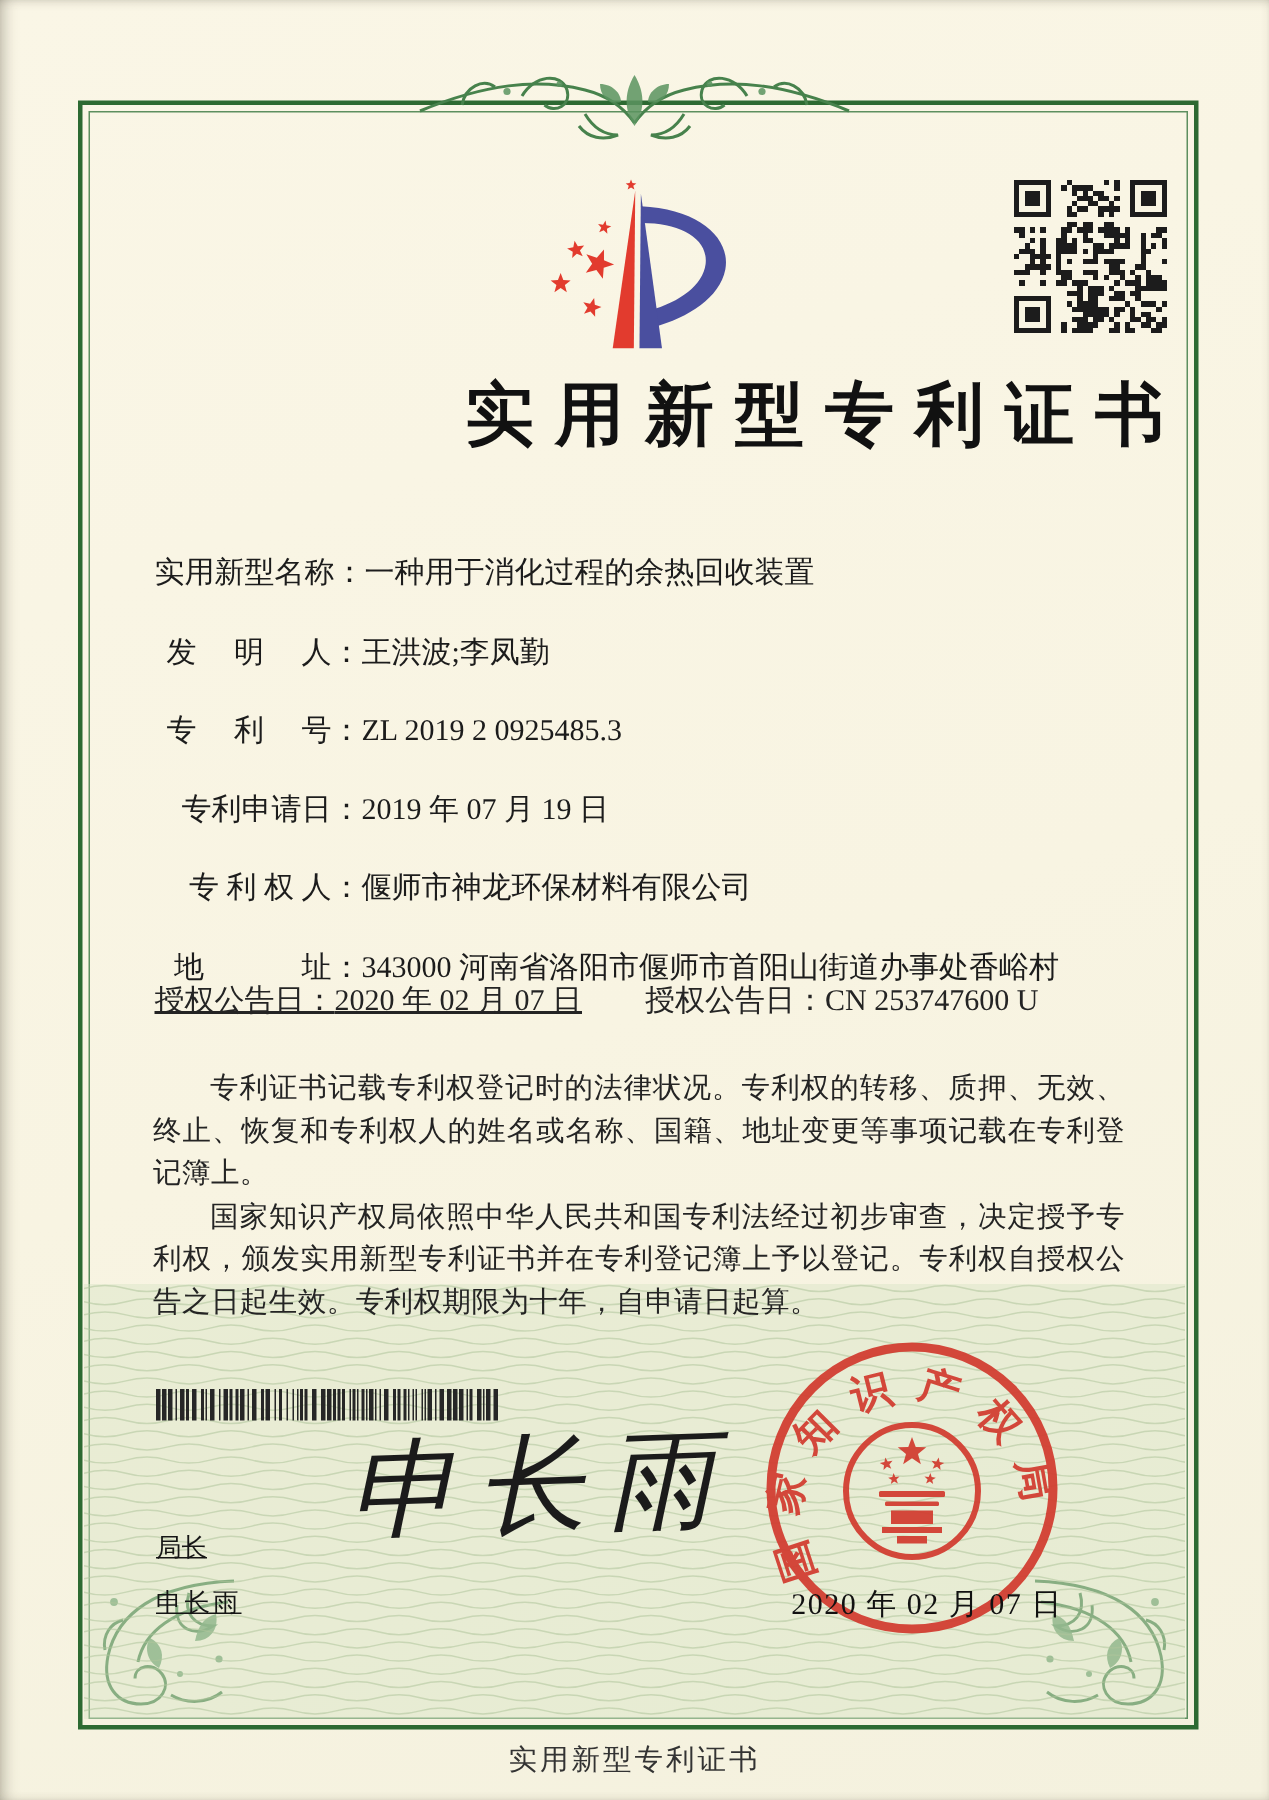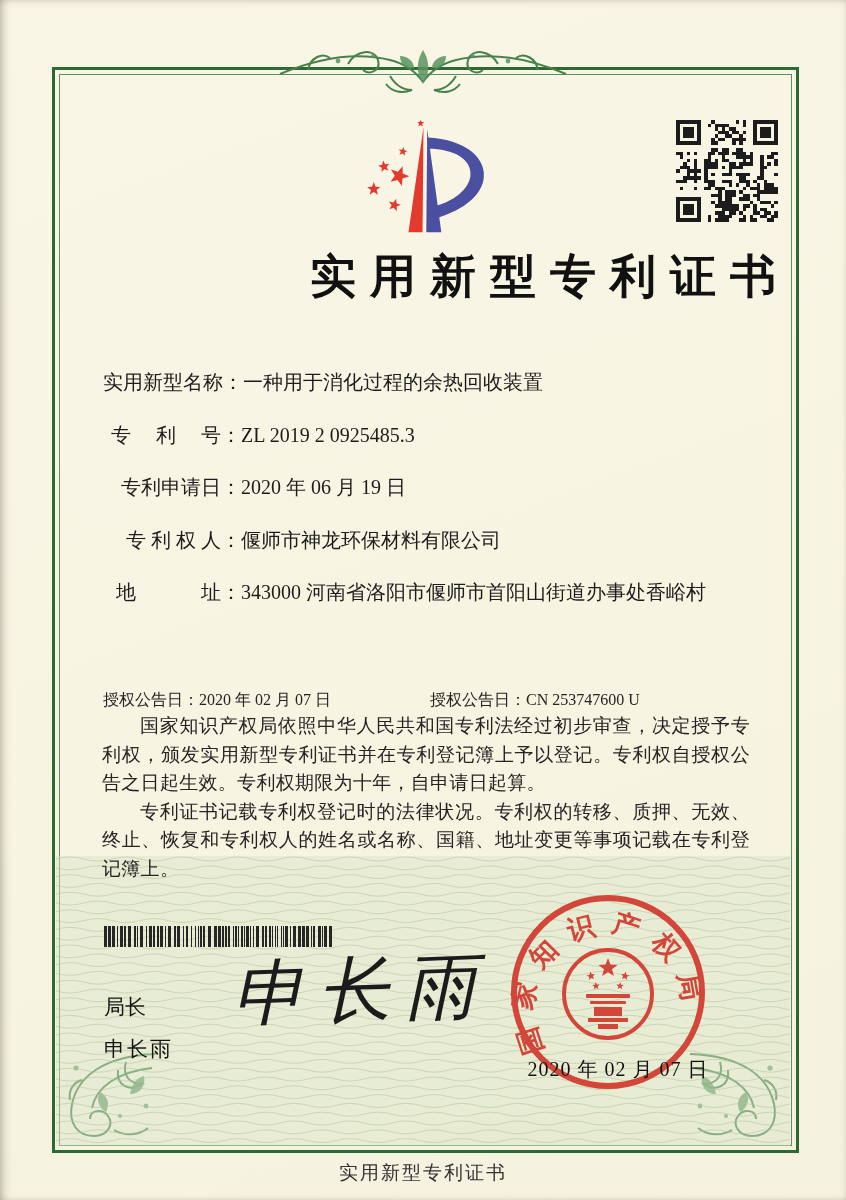--- a/index.html
+++ b/index.html
@@ -14,28 +14,28 @@
     border:3px solid #2d6a32;}
   .frame-inner{position:absolute; inset:4px; border:1px solid #5d8f5f;}
   .cert-no{position:absolute; left:100px; top:130px; font-size:21px; letter-spacing:1px; color:#1e1e1e;}
   .logo{position:absolute; left:346px; top:114px; width:170px; height:122px;}
   .qr{position:absolute; left:676px; top:120px; width:102px; height:102px;}
   .title{position:absolute; left:56px; top:246px; width:734px; text-align:right;
     font-size:46px; font-weight:700; letter-spacing:14px; color:#111;}
   .fields{position:absolute; left:103px; top:368px; width:650px; font-size:20px; color:#1c1c1c;}
   .field-row{height:28px; line-height:28px; margin-bottom:24.5px; white-space:nowrap;}
   .field-label{display:inline-block; min-width:138px;text-align:right;}
-  .grant-row{position:absolute; left:103px; top:686px; width:650px; font-size:16px; line-height:28px; white-space:nowrap;}
+  .grant-row{position:absolute; left:103px; top:653px; width:650px; font-size:20px; line-height:28px; white-space:nowrap;text-decoration:underline;}
   .grant-second{position:absolute; left:327px; top:0;}
   .paragraphs{position:absolute; left:102px; top:712px; width:648px; font-size:19px; line-height:28.5px; color:#242424; letter-spacing:.3px;}
   .paragraphs p{margin:0; text-indent:2em; text-align:justify;}
   .waves{position:absolute; left:56px; top:856px; width:734px; height:290px; background:rgba(216,228,198,.45);}
   .barcode{position:absolute; left:104px; top:926px; width:228px; height:21px; display:flex; align-items:stretch;}
   .barcode .bar{height:100%;}
-  .signoff{position:absolute; left:104px; top:993px; font-size:21px; color:#151515;}
+  .signoff{position:absolute; left:104px; top:1020px; font-size:17px; color:#151515;text-decoration:underline;}
   .signoff .line2{margin-top:14px; letter-spacing:2px;}
   .signature{position:absolute; left:232px; top:942px; width:300px; font-size:72px; letter-spacing:14px; color:#1b1b1b; transform:rotate(-2deg); font-style:italic; white-space:nowrap;}
   .seal{position:absolute; left:506px; top:890px; width:204px; height:204px; opacity:.92;}
   .seal-date{position:absolute; left:508px; top:1056px; width:220px; text-align:center; font-size:20px; color:#111; letter-spacing:1px;}
   .page-footer{position:absolute; left:56px; top:1110px; width:734px; text-align:center; font-size:17px; color:#222;}
   .back-note{position:absolute; left:0; top:1160px; width:846px; text-align:center; font-size:19px; color:#333; letter-spacing:2px;}
   .ornament-top{position:absolute; left:278px; top:36px; width:290px; height:60px;}
   .flourish{position:absolute; width:104px; height:98px;}
   .flourish.bl{left:56px; top:1046px;}
   .flourish.br{left:686px; top:1046px; transform:scaleX(-1);}
@@ -436,43 +436,46 @@
       <rect x="2" y="24" width="3" height="3" fill="#1c1c1c"></rect>
     </svg>
 
   <div class="title">实用新型专利证书</div>
 
   <div class="fields">
     <div class="field-row">
       <span class="field-label">实用新型名称：</span><span>一种用于消化过程的余热回收装置</span>
     </div>
     <div class="field-row">
+      <span class="field-label">发　 明　 人：</span><span>王洪波;李凤勤</span>
+    </div>
+    <div class="field-row">
       <span class="field-label">专　 利　 号：</span><span>ZL 2019 2 0925485.3</span>
     </div>
     <div class="field-row">
-      <span class="field-label">专利申请日：</span><span>2020 年 06 月 19 日</span>
+      <span class="field-label">专利申请日：</span><span>2019 年 07 月 19 日</span>
     </div>
     <div class="field-row">
       <span class="field-label">专 利 权 人：</span><span>偃师市神龙环保材料有限公司</span>
     </div>
     <div class="field-row">
       <span class="field-label">地　　　 址：</span><span>343000 河南省洛阳市偃师市首阳山街道办事处香峪村</span>
     </div>
   </div>
 
   <div class="grant-row">
     <span>授权公告日：</span><span>2020 年 02 月 07 日</span>
     <span class="grant-second">
       <span>授权公告日：</span><span>CN 253747600 U</span>
     </span>
   </div>
 
   <div class="paragraphs">
+    <p>专利证书记载专利权登记时的法律状况。专利权的转移、质押、无效、终止、恢复和专利权人的姓名或名称、国籍、地址变更等事项记载在专利登记簿上。</p>
     <p>国家知识产权局依照中华人民共和国专利法经过初步审查，决定授予专利权，颁发实用新型专利证书并在专利登记簿上予以登记。专利权自授权公告之日起生效。专利权期限为十年，自申请日起算。</p>
-    <p>专利证书记载专利权登记时的法律状况。专利权的转移、质押、无效、终止、恢复和专利权人的姓名或名称、国籍、地址变更等事项记载在专利登记簿上。</p>
   </div>
 
   <div class="barcode" id="barcode">
       <div class="bar" style="width: 3px; background: rgb(38, 38, 38);"></div>
       <div class="bar" style="width: 1px; background: transparent;"></div>
       <div class="bar" style="width: 3px; background: rgb(38, 38, 38);"></div>
       <div class="bar" style="width: 1px; background: transparent;"></div>
       <div class="bar" style="width: 3px; background: rgb(38, 38, 38);"></div>
       <div class="bar" style="width: 2px; background: transparent;"></div>
       <div class="bar" style="width: 1px; background: rgb(38, 38, 38);"></div>

